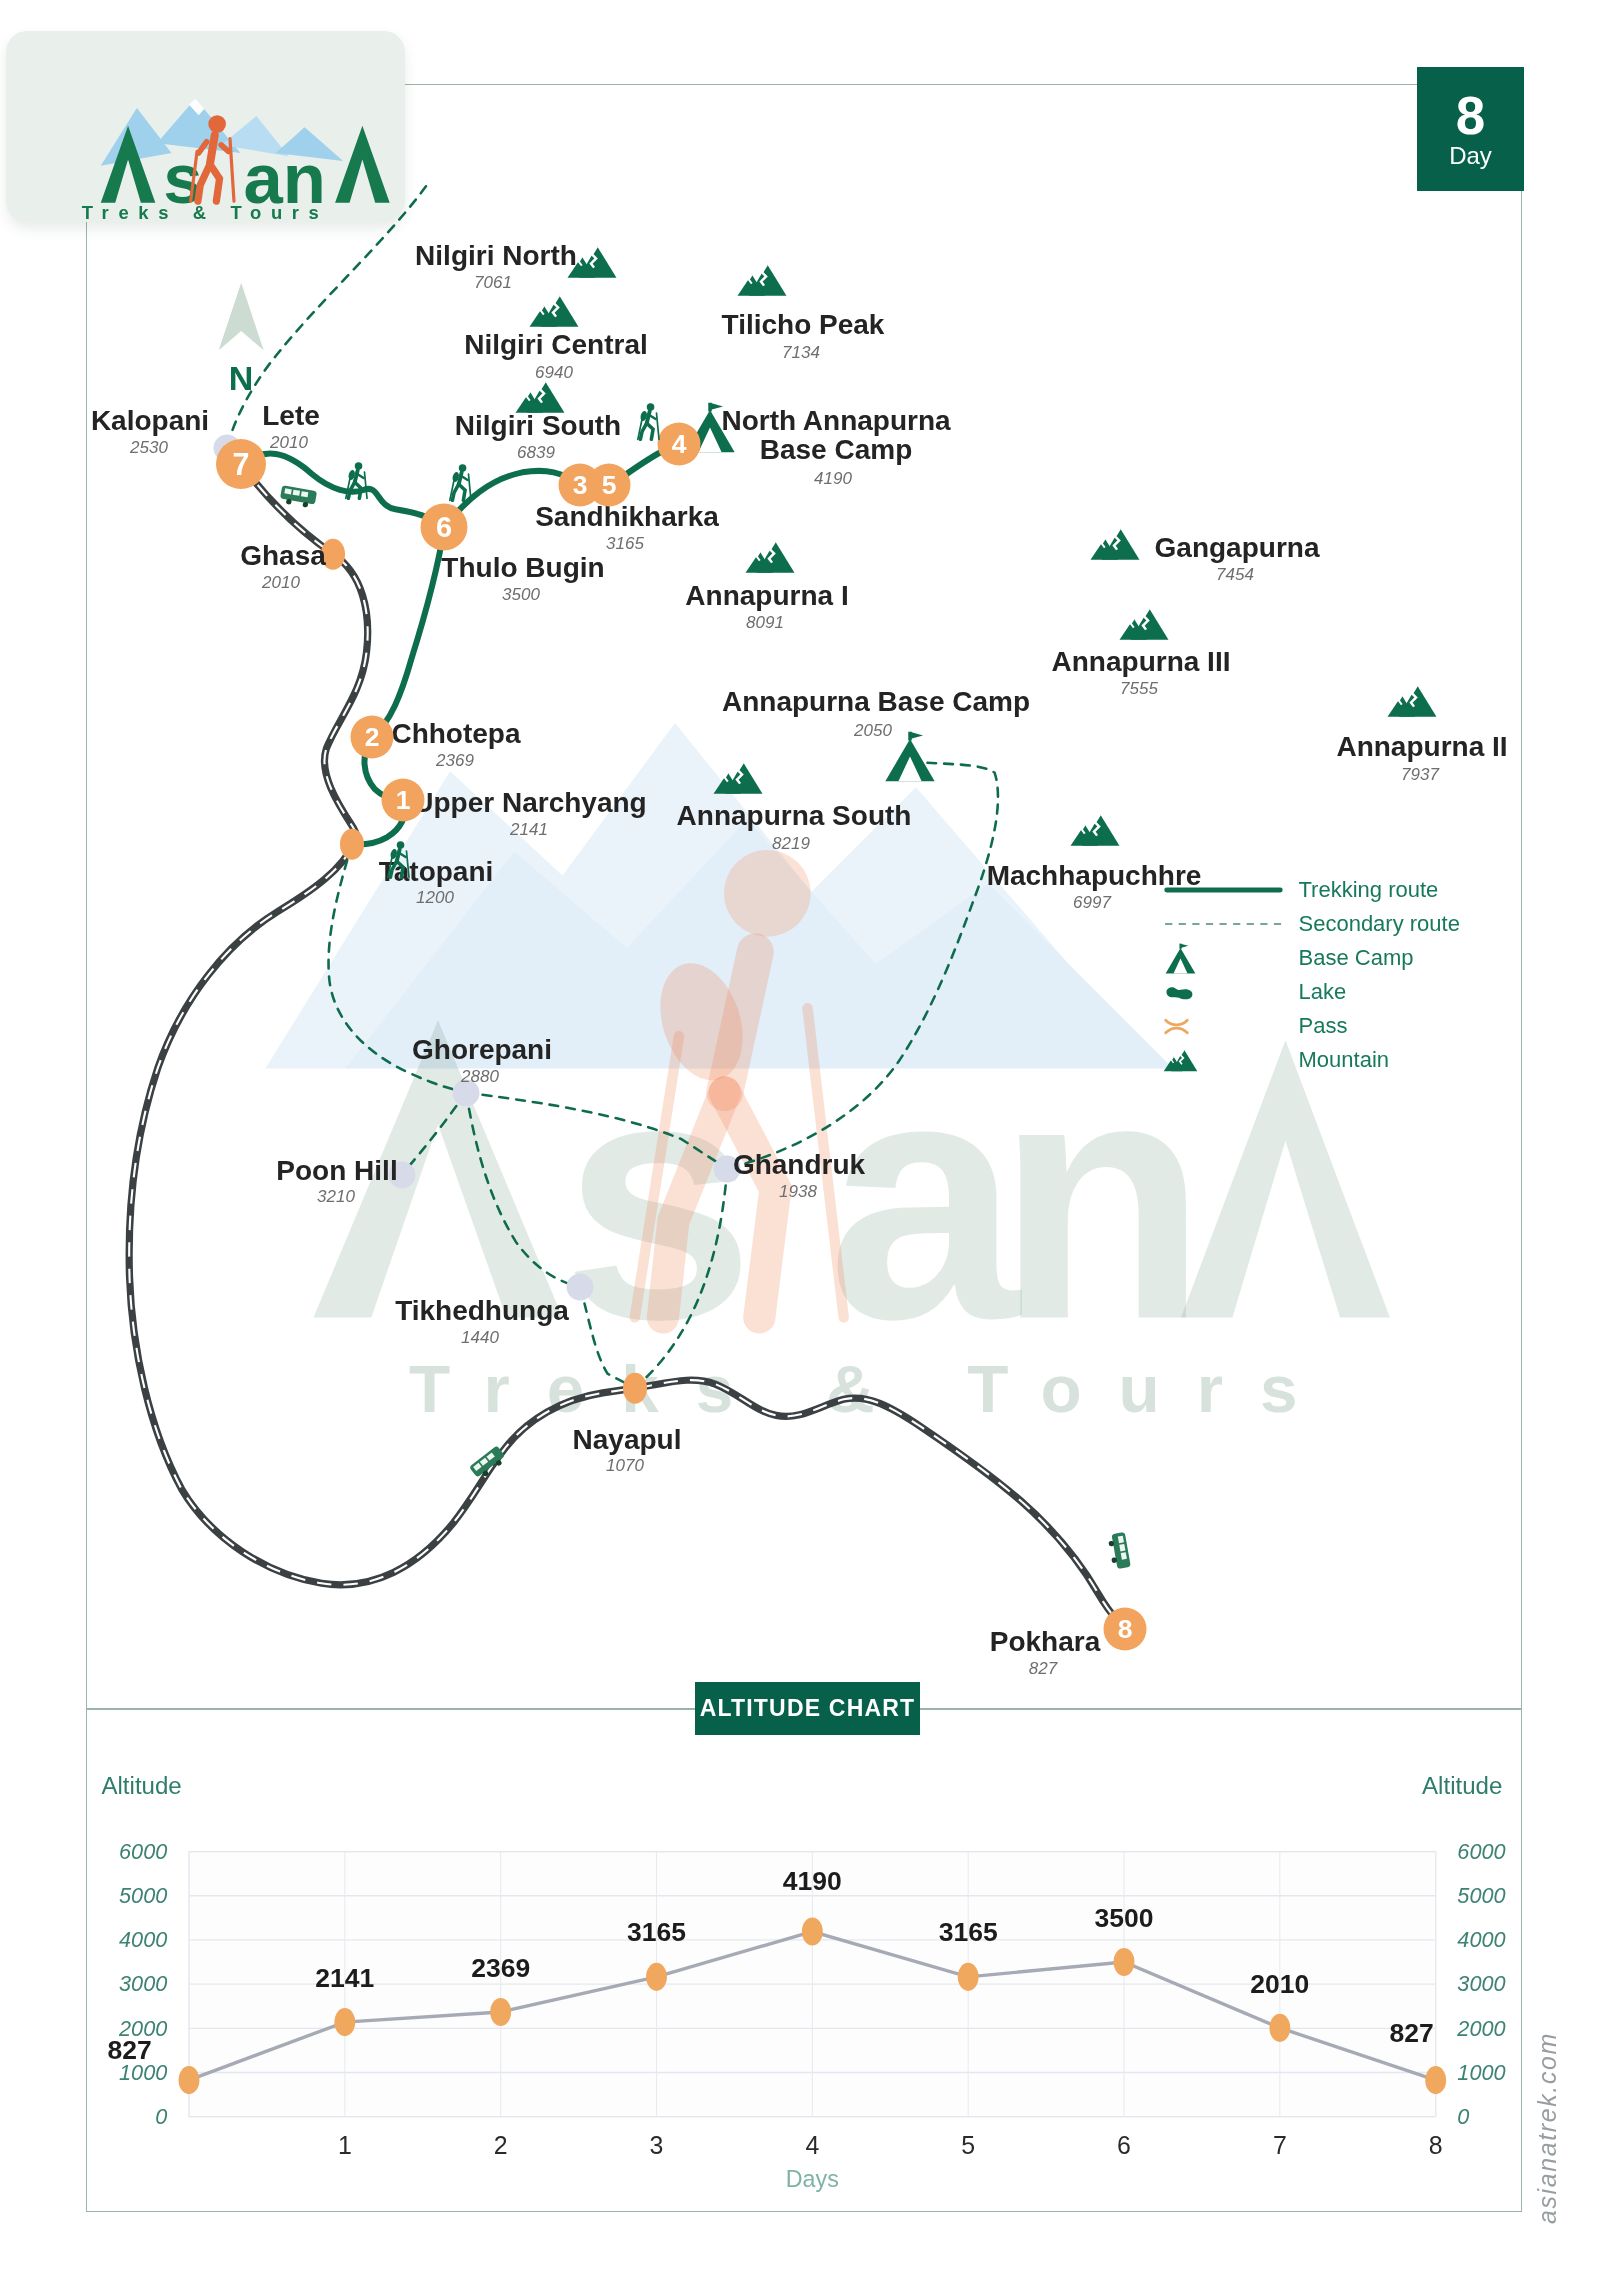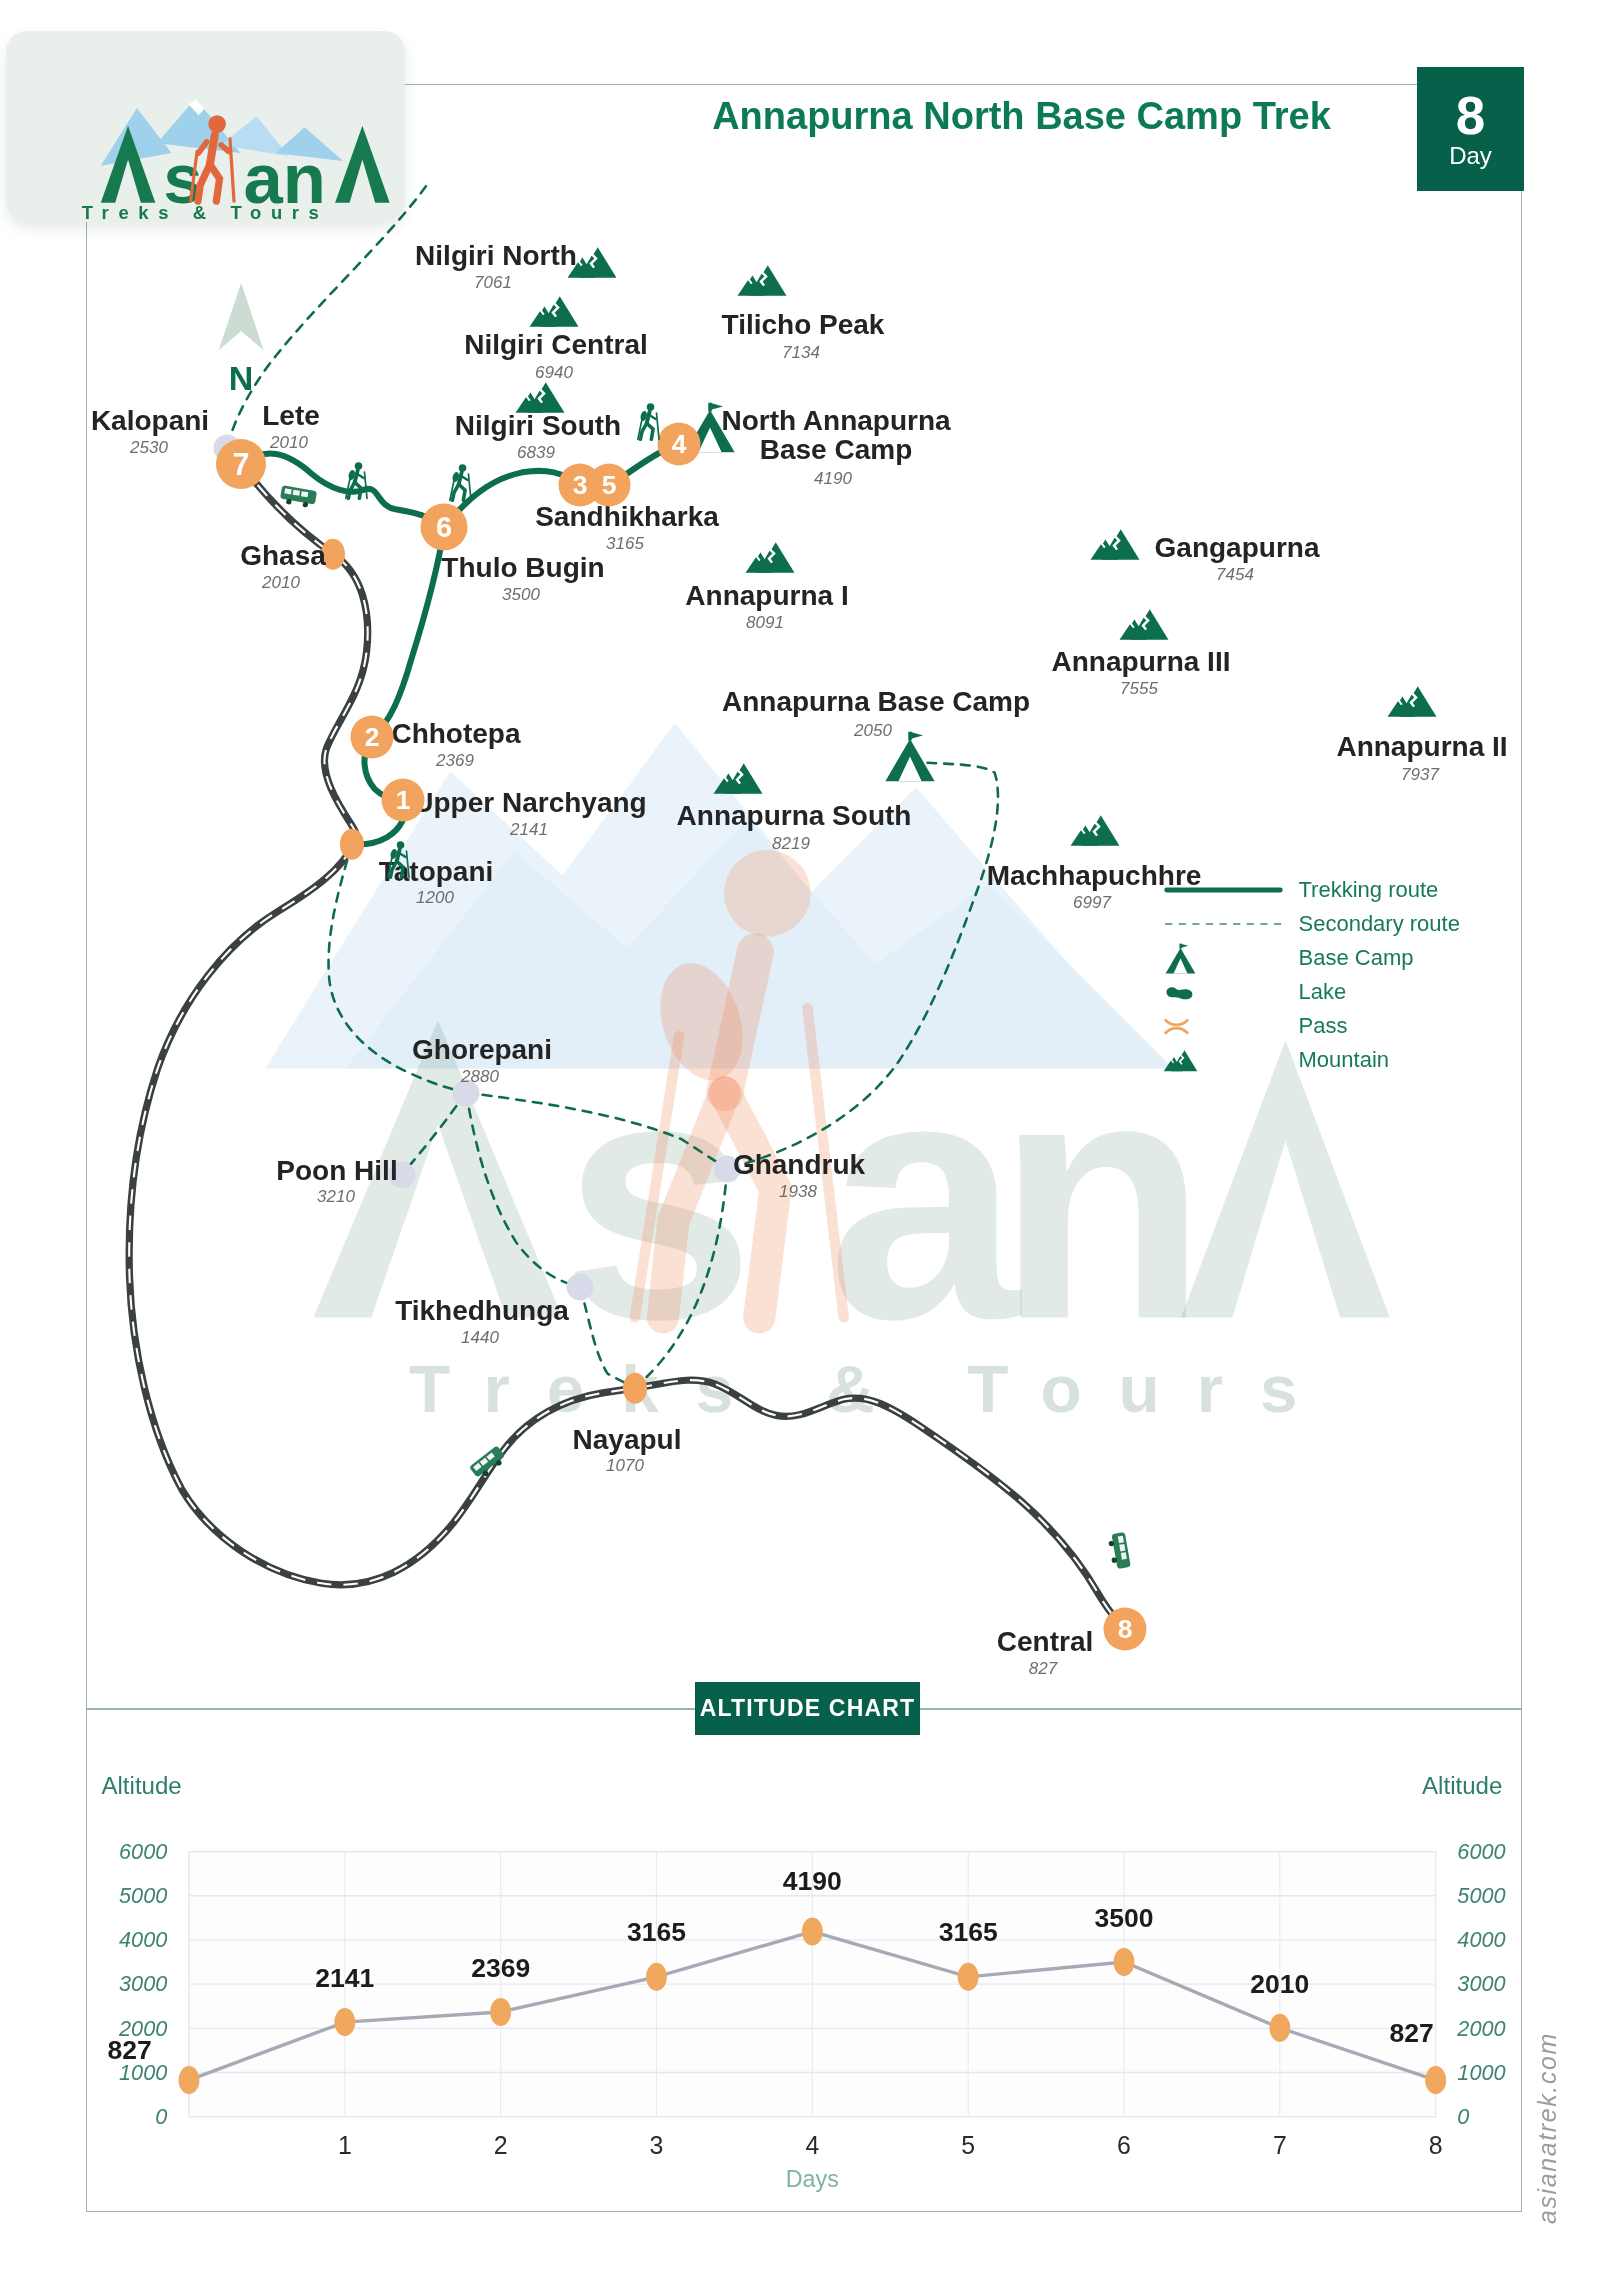--- a/index.html
+++ b/index.html
@@ -80,21 +80,20 @@
           <path d="M279 134 L284 212" stroke-width="4"></path>
           <path d="M238 150 L230 212" stroke-width="4"></path>
         </g>
         <text x="296" y="214" font-size="88" font-weight="700" fill="#177a4e" font-family="Liberation Sans, sans-serif">an</text>
         <polygon points="410,214 444,118 478,214 460,214 444,160 428,214" fill="#177a4e"></polygon>
       </g>
       <text x="248" y="248" text-anchor="middle" font-size="23" font-weight="700" letter-spacing="12" fill="#177a4e" font-family="Liberation Sans, sans-serif" transform="translate(0,-14)">Treks &amp; Tours</text>
     </svg>
   </div>
 
-  <div class="page-title">Annapurna North Base Camp Trek</div>
 
   <div class="day-badge">
     <div class="num">8</div>
     <div class="lbl">Day</div>
   </div>
 
   <svg class="map-svg" width="1607" height="2295" viewBox="0 0 2000 2857">
     <g>
       <polygon points="330,1330 560,960 700,1090 840,900 1010,1110 1140,980 1330,1200 1460,1330" fill="rgba(185,215,238,0.30)"></polygon>
       <polygon points="430,1330 640,1060 780,1180 930,1020 1090,1200 1230,1100 1400,1270 1460,1330" fill="rgba(205,228,244,0.28)"></polygon>
@@ -285,21 +284,21 @@
       <div class="map-elev" style="left: 336px; top: 1197px;">3210</div>
       <div class="dot lavender" style="left: 727px; top: 1169px;"></div>
       <div class="map-label" style="left: 799px; top: 1165px;">Ghandruk</div>
       <div class="map-elev" style="left: 798px; top: 1192px;">1938</div>
       <div class="dot lavender" style="left: 580px; top: 1287px;"></div>
       <div class="map-label" style="left: 482px; top: 1311px;">Tikhedhunga</div>
       <div class="map-elev" style="left: 480px; top: 1338px;">1440</div>
       <div class="dot orange" style="left: 635px; top: 1388px;"></div>
       <div class="map-label" style="left: 627px; top: 1440px;">Nayapul</div>
       <div class="map-elev" style="left: 625px; top: 1466px;">1070</div>
-      <div class="map-label" style="left: 1045px; top: 1642px;">Central</div>
+      <div class="map-label" style="left: 1045px; top: 1642px;">Pokhara</div>
       <div class="map-elev" style="left: 1043px; top: 1669px;">827</div>
       <div class="waypoint" style="left: 403px; top: 800px; width: 43px; height: 43px; font-size: 26.5px;">1</div>
       <div class="waypoint" style="left: 372px; top: 737px; width: 43px; height: 43px; font-size: 26.5px;">2</div>
       <div class="waypoint" style="left: 580px; top: 485px; width: 43px; height: 43px; font-size: 26.5px;">3</div>
       <div class="waypoint" style="left: 679px; top: 444px; width: 43px; height: 43px; font-size: 26.5px;">4</div>
       <div class="waypoint" style="left: 609px; top: 485px; width: 43px; height: 43px; font-size: 26.5px;">5</div>
       <div class="waypoint" style="left: 444px; top: 527px; width: 47px; height: 47px; font-size: 29px;">6</div>
       <div class="waypoint" style="left: 241px; top: 464px; width: 50px; height: 50px; font-size: 30.5px;">7</div>
       <div class="waypoint" style="left: 1125px; top: 1629px; width: 43px; height: 43px; font-size: 26.5px;">8</div>
       <div class="icon-wrap" style="left: 356px; top: 482px;"><svg width="34" height="39" viewBox="0 0 40 46" fill="none" stroke="#0d6e4e" stroke-linecap="round">

